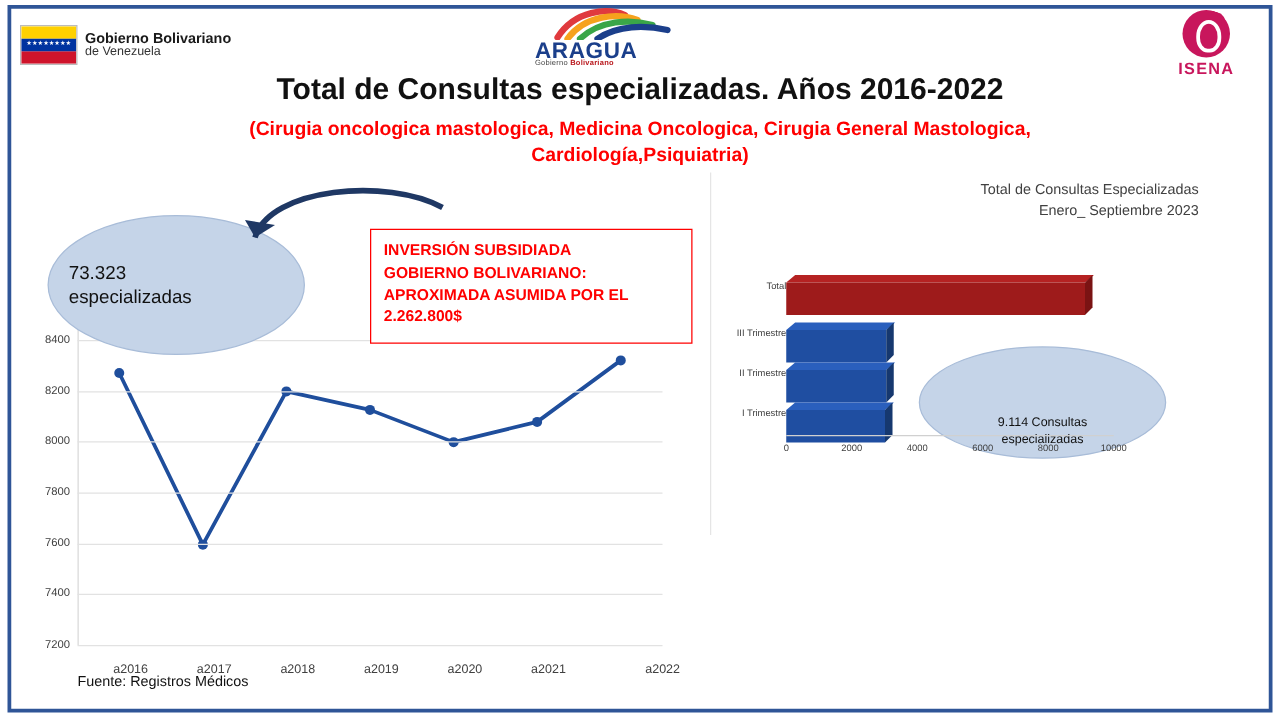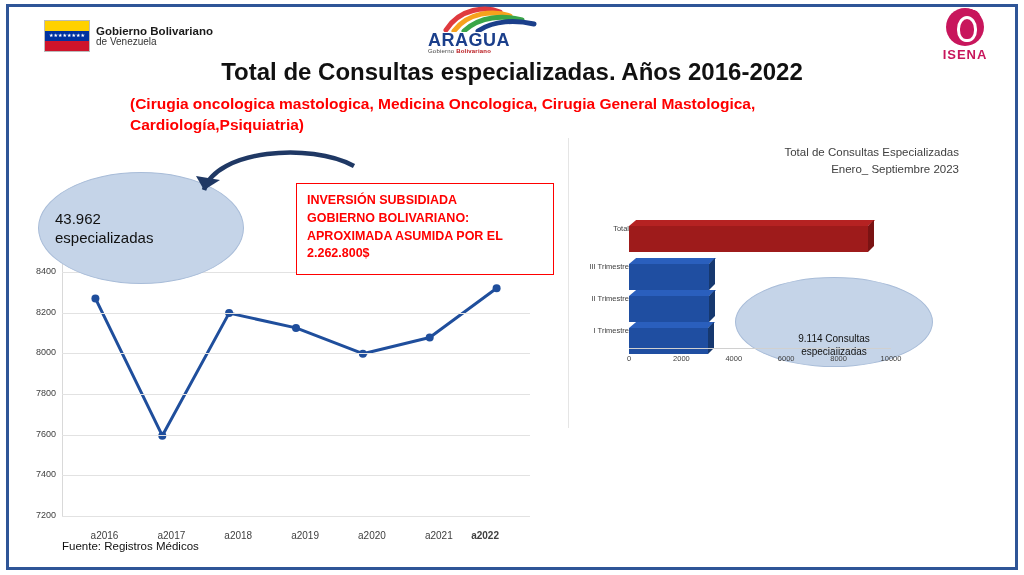--- a/index.html
+++ b/index.html
@@ -32,21 +32,20 @@
   
   .gov-logo {
     position: absolute;
     left: 16px;
     top: 14px;
     width: 180px;
     height: 44px;
     display: flex;
     align-items: center;
     gap: 6px;
-    margin-left: 28px;
   }
   .flag {
     width: 44px;
     height: 30px;
     border: 1px solid #bbb;
     display: flex;
     flex-direction: column;
     overflow: hidden;
     flex: none;
   }
@@ -161,21 +160,21 @@
     text-align: center;
     font-size: 24px;
     font-weight: bold;
     color: #111111;
   }
   .subtitle {
     position: absolute;
     left: 130px;
     top: 94px;
     width: 764px;
-    text-align: left;
+    text-align: center;
     font-size: 15.5px;
     font-weight: bold;
     color: #ff0000;
     line-height: 1.35;
   }
 
   
   .left-panel {
     position: absolute;
     left: 14px;
@@ -440,37 +439,37 @@
           <div class="axis-label" style="left: 0px; top: 205.333px;">7400</div>
           <div class="axis-label" style="left: 0px; top: 246px;">7200</div>
         </div>
       <div id="xticks-host">
           <div class="xtick" style="left: 50.4286px;">a2016</div>
           <div class="xtick" style="left: 117.286px;">a2017</div>
           <div class="xtick" style="left: 184.143px;">a2018</div>
           <div class="xtick" style="left: 251px;">a2019</div>
           <div class="xtick" style="left: 317.857px;">a2020</div>
           <div class="xtick" style="left: 384.714px;">a2021</div>
-          <div class="xtick" style="left: 431px; font-weight: bold;">a2022</div>
+          <div class="xtick" style="left: 476px;">a2022</div>
         </div>
     <div class="gridline" style="top: 8px;"></div>
         <div class="gridline" style="top: 48.6667px;"></div>
         <div class="gridline" style="top: 89.3333px;"></div>
         <div class="gridline" style="top: 130px;"></div>
         <div class="gridline" style="top: 170.667px;"></div>
         <div class="gridline" style="top: 211.333px;"></div>
         <div class="gridline" style="top: 252px;"></div>
       </div>
   </div>
 
   <div class="source-note">Fuente: Registros Médicos</div>
 
   <div class="ellipse" id="ellipse-left">
     <div class="txt">
-      <div>43.962</div>
+      <div>73.323</div>
       <div>especializadas</div>
     </div>
   </div>
 
   <div class="ellipse" id="ellipse-right">
     <div class="txt">
       <div>9.114 Consultas</div>
       <div>especializadas</div>
     </div>
   </div>

